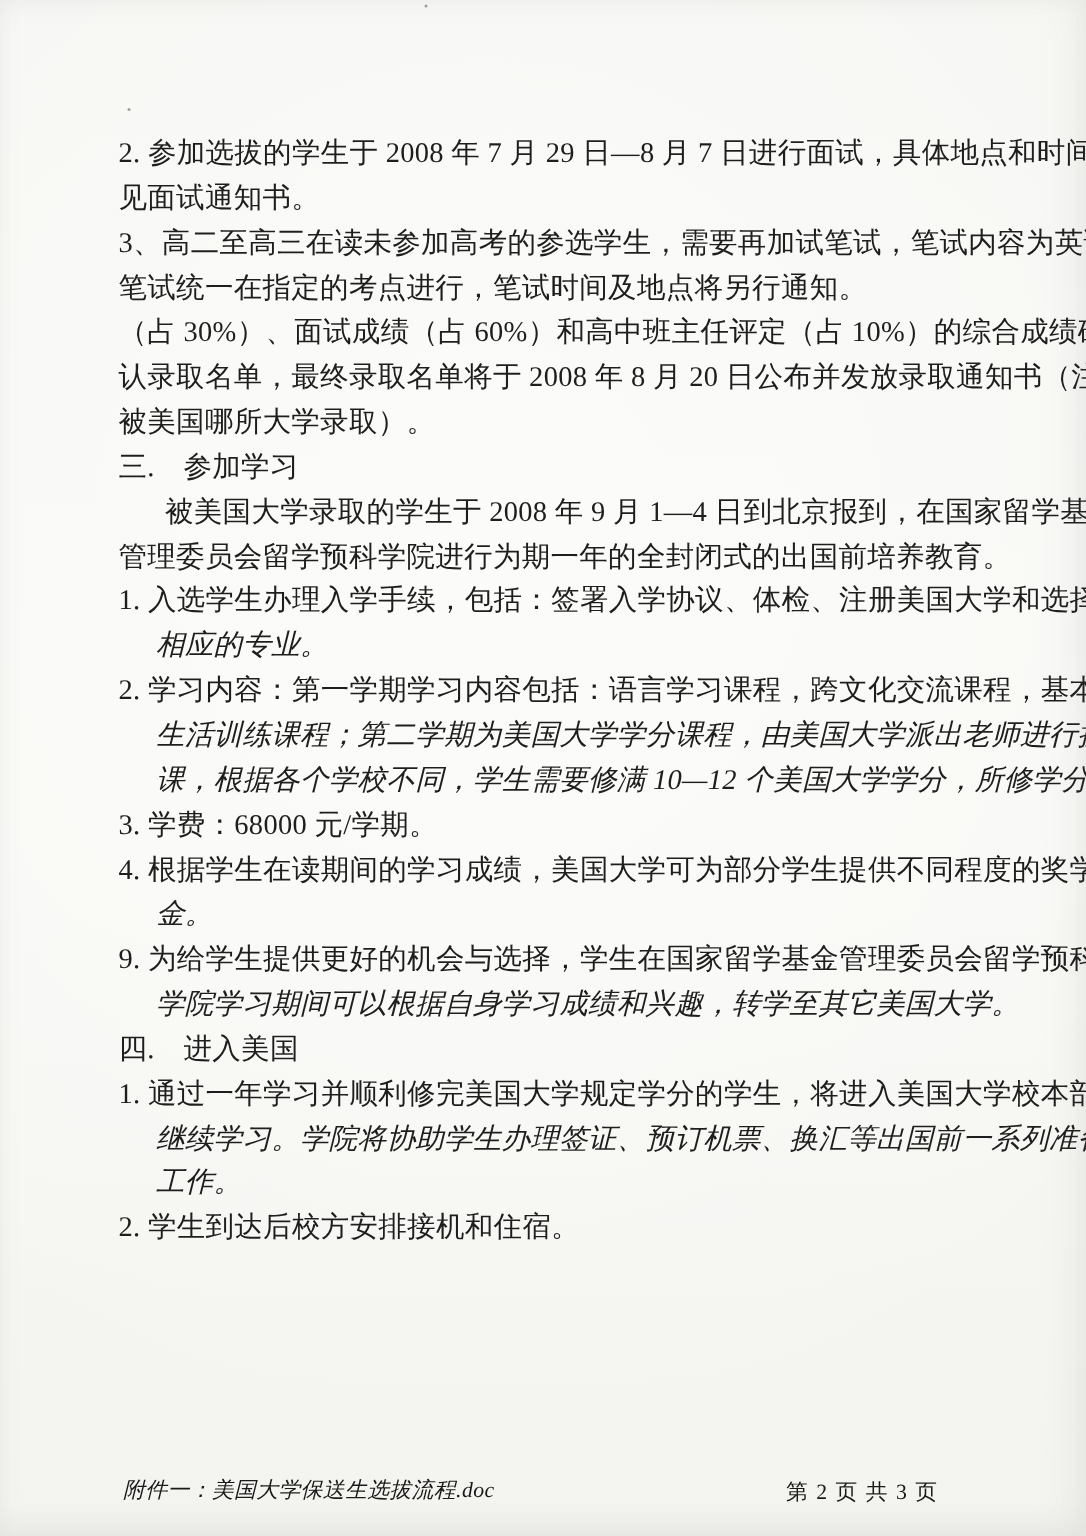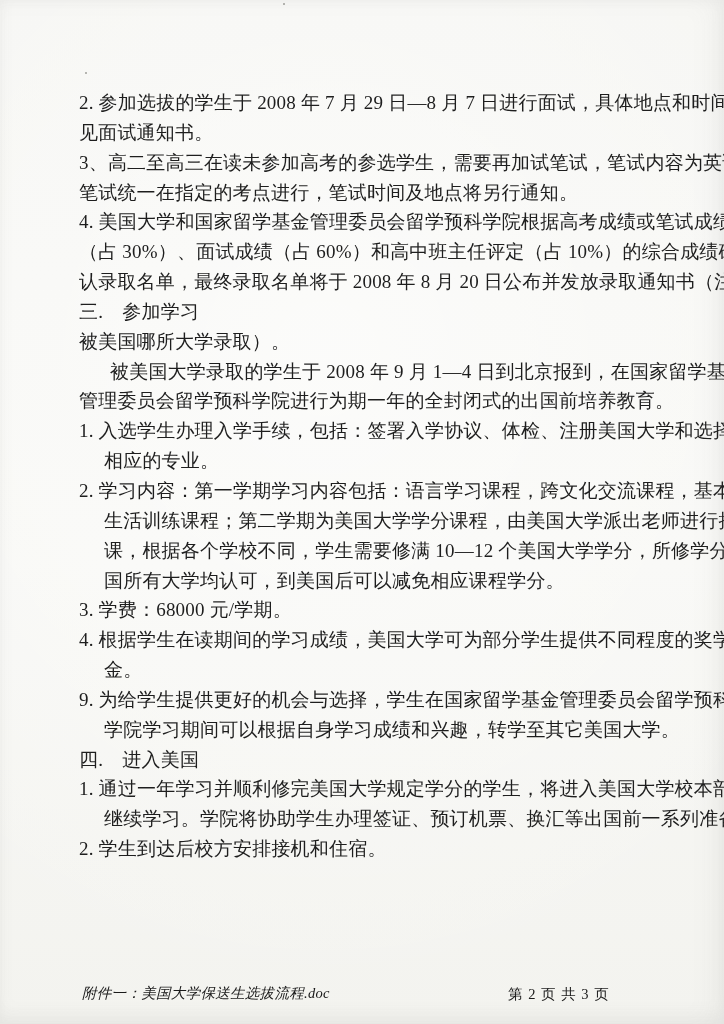--- a/index.html
+++ b/index.html
@@ -42,37 +42,37 @@
   .line {
     height: 29.85px;
     line-height: 29.85px;
     font-size: 19px;
     color: #1e1e1e;
     white-space: pre;
     letter-spacing: 0.2px;
   }
 
   .line.flush   { padding-left: 79px;  }
-  .line.hang    { padding-left: 104px; }
+  .line.hang    { padding-left: 104px; font-style: italic; }
   .line.indent2 { padding-left: 110px; }
 
   .footer-attachment {
     position: absolute;
     left: 82px;
     top: 984px;
     font-size: 14.5px;
     color: #1a1a1a;
     letter-spacing: 0.3px;
     white-space: pre;
     font-style: italic;
   }
 
   .footer-pagenum {
     position: absolute;
-    left: 508px;
+    left: 524px;
     top: 985px;
     font-size: 14.5px;
     color: #1a1a1a;
     letter-spacing: 1px;
     white-space: pre;
   }
 
   .speck {
     position: absolute;
     background: #8a8a85;
@@ -85,41 +85,40 @@
 </head>
 <body>
 
 <div class="paper">
 
   <div class="content">
       <div class="line flush">2. 参加选拔的学生于 2008 年 7 月 29 日—8 月 7 日进行面试，具体地点和时间</div>
       <div class="line flush">见面试通知书。</div>
       <div class="line flush">3、高二至高三在读未参加高考的参选学生，需要再加试笔试，笔试内容为英语。</div>
       <div class="line flush">笔试统一在指定的考点进行，笔试时间及地点将另行通知。</div>
-      <div class="line flush">4. 美国大学和国家留学基金管理委员会留学预科学院根据高考成绩或笔试成绩</div>
       <div class="line flush">（占 30%）、面试成绩（占 60%）和高中班主任评定（占 10%）的综合成绩确</div>
       <div class="line flush">认录取名单，最终录取名单将于 2008 年 8 月 20 日公布并发放录取通知书（注明</div>
+      <div class="line flush">被美国哪所大学录取）。</div>
       <div class="line flush">三.　参加学习</div>
-      <div class="line flush">被美国哪所大学录取）。</div>
       <div class="line indent2">被美国大学录取的学生于 2008 年 9 月 1—4 日到北京报到，在国家留学基金</div>
       <div class="line flush">管理委员会留学预科学院进行为期一年的全封闭式的出国前培养教育。</div>
       <div class="line flush">1. 入选学生办理入学手续，包括：签署入学协议、体检、注册美国大学和选择</div>
       <div class="line hang">相应的专业。</div>
       <div class="line flush">2. 学习内容：第一学期学习内容包括：语言学习课程，跨文化交流课程，基本</div>
       <div class="line hang">生活训练课程；第二学期为美国大学学分课程，由美国大学派出老师进行授</div>
       <div class="line hang">课，根据各个学校不同，学生需要修满 10—12 个美国大学学分，所修学分美</div>
-      <div class="line hang">国所有大学均认可，到美国后可以减免相应课程学分。</div>
       <div class="line flush">3. 学费：68000 元/学期。</div>
       <div class="line flush">4. 根据学生在读期间的学习成绩，美国大学可为部分学生提供不同程度的奖学</div>
       <div class="line hang">金。</div>
       <div class="line flush">9. 为给学生提供更好的机会与选择，学生在国家留学基金管理委员会留学预科</div>
       <div class="line hang">学院学习期间可以根据自身学习成绩和兴趣，转学至其它美国大学。</div>
       <div class="line flush">四.　进入美国</div>
       <div class="line flush">1. 通过一年学习并顺利修完美国大学规定学分的学生，将进入美国大学校本部</div>
       <div class="line hang">继续学习。学院将协助学生办理签证、预订机票、换汇等出国前一系列准备</div>
+      <div class="line hang">工作。</div>
       <div class="line flush">2. 学生到达后校方安排接机和住宿。</div>
     </div>
 
   <div class="footer-attachment">附件一：美国大学保送生选拔流程.doc</div>
 
   <div class="footer-pagenum">第 2 页 共 3 页</div>
 
   <div class="speck speck-a"></div>
   <div class="speck speck-b"></div>
 

